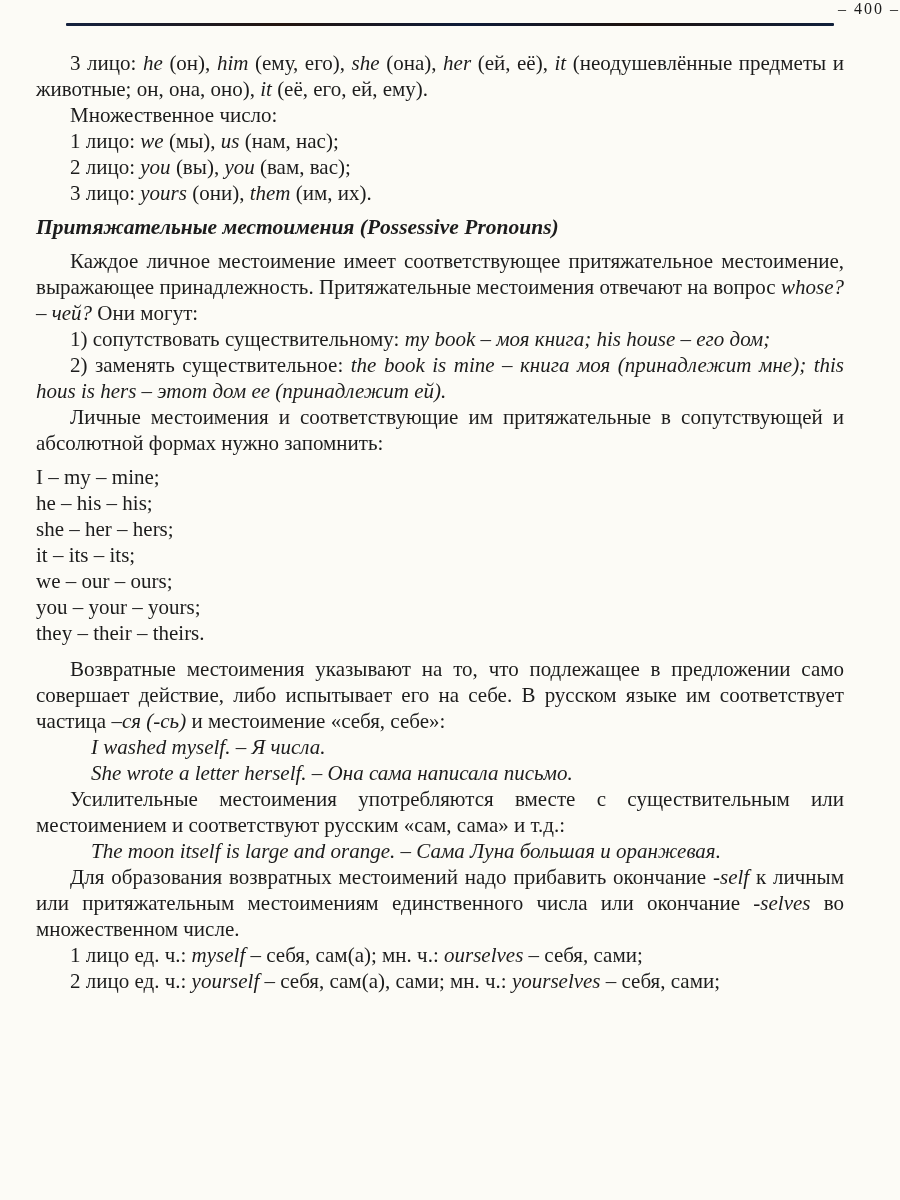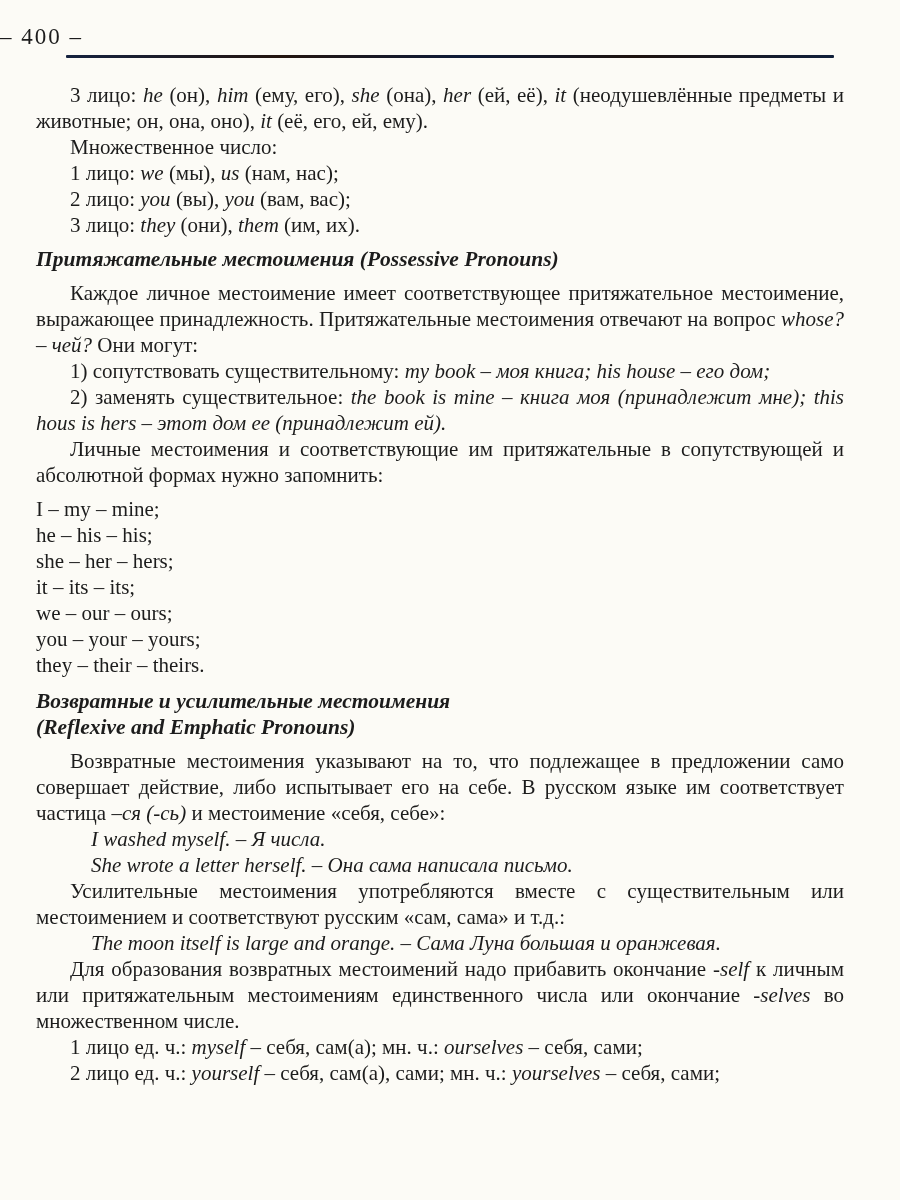--- a/index.html
+++ b/index.html
@@ -7,23 +7,22 @@
     position: relative;
     width: 900px;
     height: 1200px;
     background: #fcfbf6;
     overflow: hidden;
     font-family: "Liberation Serif", serif;
     color: #1c1c1c;
     box-sizing: border-box;
   }
   .page-number {
-    padding-top: 24px;
-    text-align: left;
-    font-size: 23px;
+    text-align: right;
+    font-size: 16px;
     letter-spacing: 2px;
   }
   .rule {
     width: 768px;
     height: 3px;
     margin: 5px auto 0 auto;
     background: linear-gradient(90deg, #15223f 0%, #23150f 28%, #0e1b38 52%, #1d120e 74%, #101f3a 100%);
     border-radius: 1px;
   }
   .content {
@@ -64,43 +63,39 @@
 
   <div class="page-number">– 400 –</div>
   <div class="rule"></div>
 
   <div class="content">
 
     <p class="para"><span>3 лицо: </span><span class="it">he</span><span> (он), </span><span class="it">him</span><span> (ему, его), </span><span class="it">she</span><span> (она), </span><span class="it">her</span><span> (ей, её), </span><span class="it">it</span><span> (неодушевлённые предметы и животные; он, она, оно), </span><span class="it">it</span><span> (её, его, ей, ему).</span></p>
     <p class="para">Множественное число:</p>
     <p class="para"><span>1 лицо: </span><span class="it">we</span><span> (мы), </span><span class="it">us</span><span> (нам, нас);</span></p>
     <p class="para"><span>2 лицо: </span><span class="it">you</span><span> (вы), </span><span class="it">you</span><span> (вам, вас);</span></p>
-    <p class="para"><span>3 лицо: </span><span class="it">they</span><span> (они), </span><span class="it">them</span><span> (им, их).</span></p>
+    <p class="para"><span>3 лицо: </span><span class="it">yours</span><span> (они), </span><span class="it">them</span><span> (им, их).</span></p>
 
     <div class="heading">Притяжательные местоимения (Possessive Pronouns)</div>
 
     <p class="para"><span>Каждое личное местоимение имеет соответствующее притяжательное местоимение, выражающее принадлежность. Притяжательные местоиме­ния отвечают на вопрос </span><span class="it">whose? – чей?</span><span> Они могут:</span></p>
     <p class="para"><span>1) сопутствовать существительному: </span><span class="it">my book – моя книга; his house – его дом;</span></p>
     <p class="para"><span>2) заменять существительное: </span><span class="it">the book is mine – книга моя (принадле­жит мне); this hous is hers – этот дом ее (принадлежит ей).</span></p>
     <p class="para"><span>Личные местоимения и соответствующие им притяжательные в сопут­ствующей и абсолютной формах нужно запомнить:</span></p>
 
     <div class="forms">
       <div>I – my – mine;</div>
       <div>he – his – his;</div>
       <div>she – her – hers;</div>
       <div>it – its – its;</div>
       <div>we – our – ours;</div>
       <div>you – your – yours;</div>
       <div>they – their – theirs.</div>
     </div>
 
-    <div class="heading">
-      <div class="hline">Возвратные и усилительные местоимения</div>
-      <div class="hline">(Reflexive and Emphatic Pronouns)</div>
-    </div>
 
     <p class="para"><span>Возвратные местоимения указывают на то, что подлежащее в предло­жении само совершает действие, либо испытывает его на себе. В русском языке им соответствует частица </span><span class="it">–ся (-сь)</span><span> и местоимение «себя, себе»:</span></p>
     <p class="example">I washed myself. – Я числа.</p>
     <p class="example">She wrote a letter herself. – Она сама написала письмо.</p>
     <p class="para mt"><span>Усилительные местоимения употребляются вместе с существительным или местоимением и соответствуют русским «сам, сама» и т.д.:</span></p>
     <p class="example">The moon itself is large and orange. – Сама Луна большая и оранжевая.</p>
     <p class="para mt"><span>Для образования возвратных местоимений надо прибавить окончание </span><span class="it">-self</span><span> к личным или притяжательным местоимениям единственного числа или окончание </span><span class="it">-selves</span><span> во множественном числе.</span></p>
     <p class="para"><span>1 лицо ед. ч.: </span><span class="it">myself</span><span> – себя, сам(а); мн. ч.: </span><span class="it">ourselves</span><span> – себя, сами;</span></p>
     <p class="para"><span>2 лицо ед. ч.: </span><span class="it">yourself</span><span> – себя, сам(а), сами; мн. ч.: </span><span class="it">yourselves</span><span> – себя, сами;</span></p>
 

